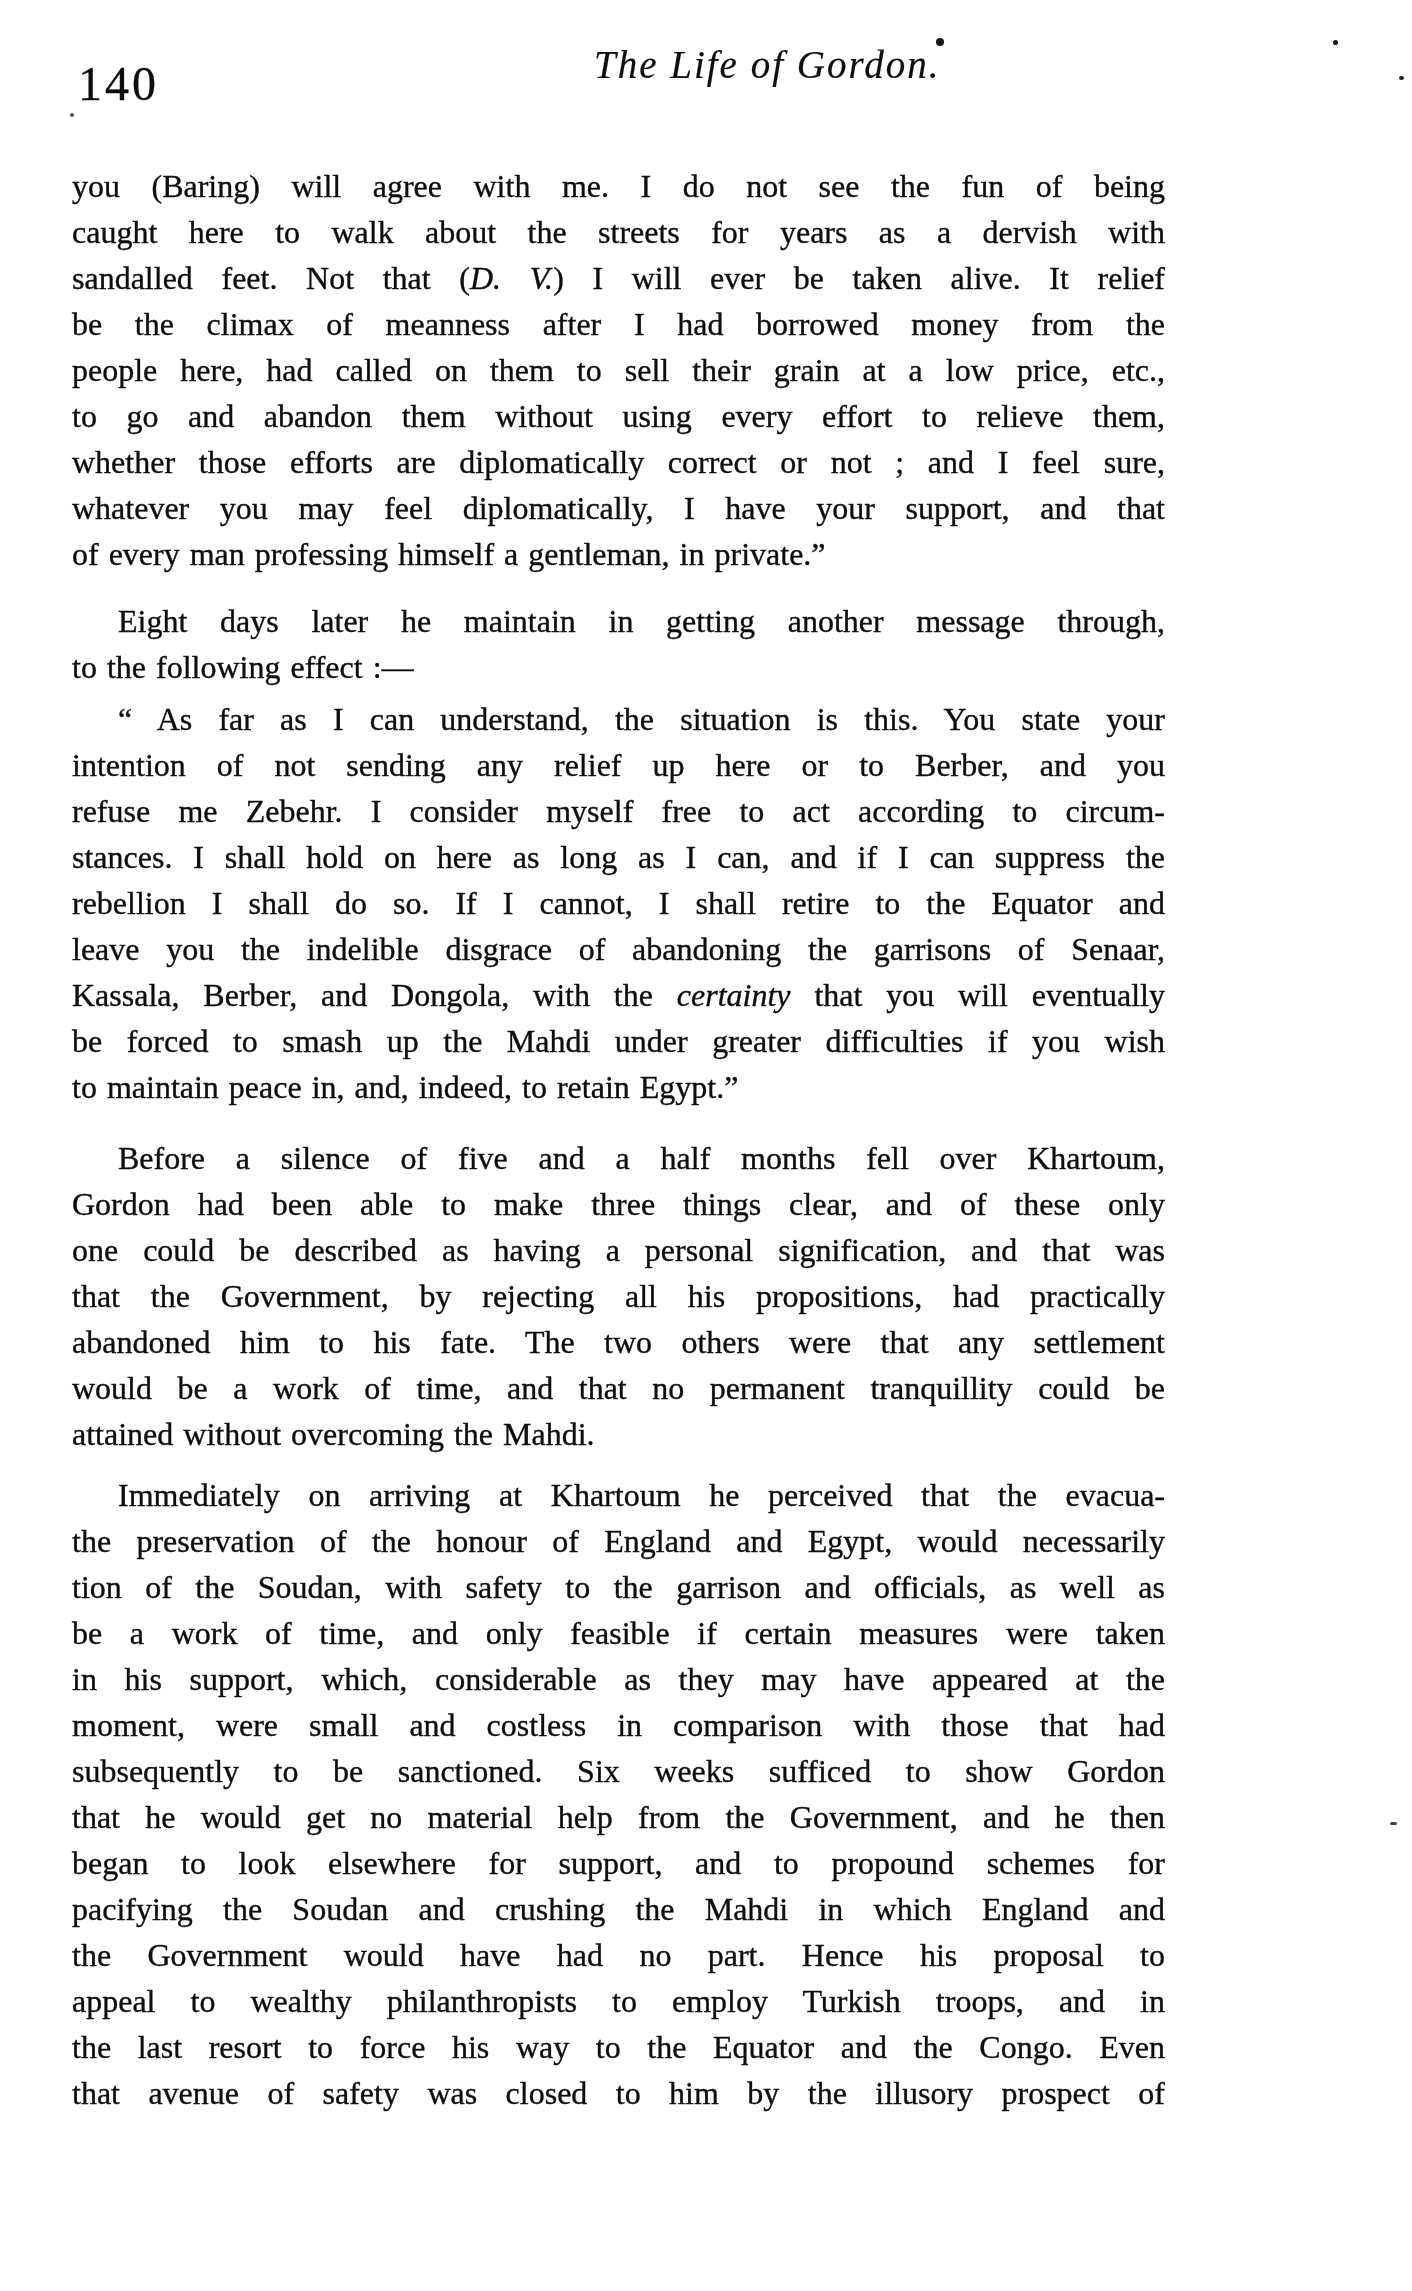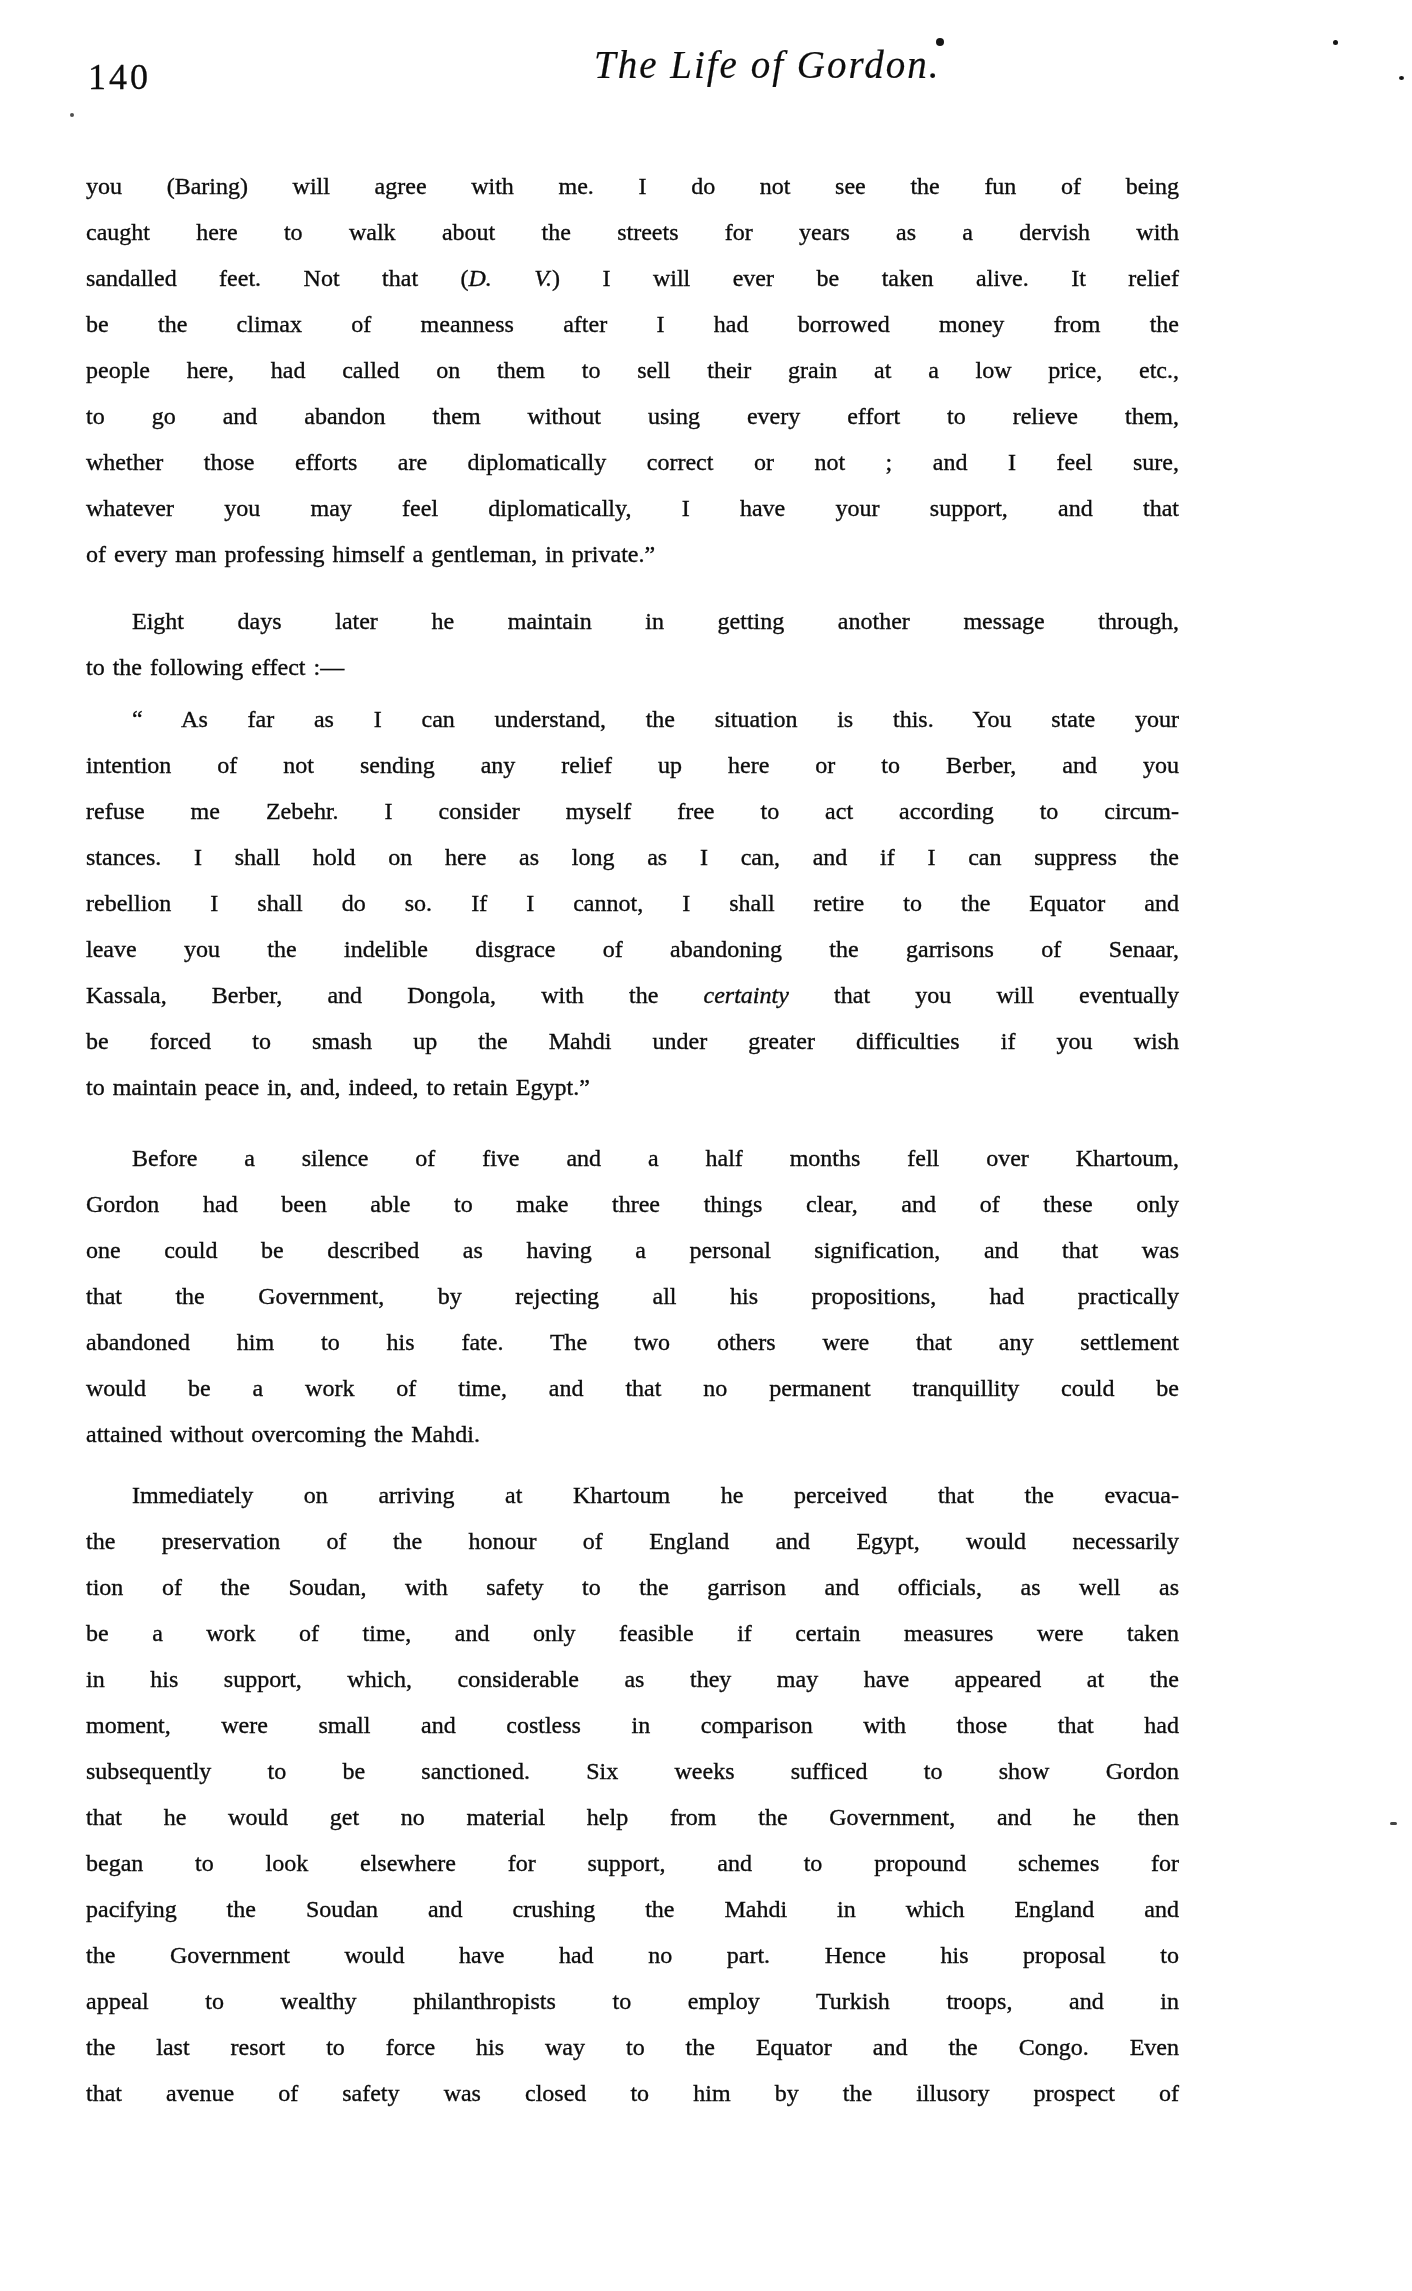--- a/index.html
+++ b/index.html
@@ -7,33 +7,33 @@
     width:1412px;height:2291px;
     background:#ffffff;
     position:relative;
     overflow:hidden;
     font-family:"Liberation Serif","DejaVu Serif",serif;
     color:#0d0d0d;
   }
   .page{position:absolute;inset:0;}
   .header{position:absolute;top:0;left:0;width:100%;height:130px;}
   .page-number{
-    position:absolute;left:88px;top:56px;
-    font-size:36px;letter-spacing:3px;
+    position:absolute;left:78px;top:56px;
+    font-size:48px;letter-spacing:3px;
     -webkit-text-stroke:0.3px #0d0d0d;
   }
   .running-title{
     position:absolute;left:594px;top:42px;
     font-style:italic;font-size:39px;letter-spacing:2px;
     white-space:nowrap;
     -webkit-text-stroke:0.2px #0d0d0d;
   }
   .text-block{
-    position:absolute;left:86px;top:163px;width:1093px;
-    font-size:24px;line-height:46px;
+    position:absolute;left:72px;top:163px;width:1093px;
+    font-size:32px;line-height:46px;
     word-spacing:2px;
     -webkit-text-stroke:0.35px #0d0d0d;
   }
   .para{margin:0;}
   .line{
     text-align:justify;
     text-align-last:justify;
     white-space:normal;
     height:46px;overflow:visible;
   }

